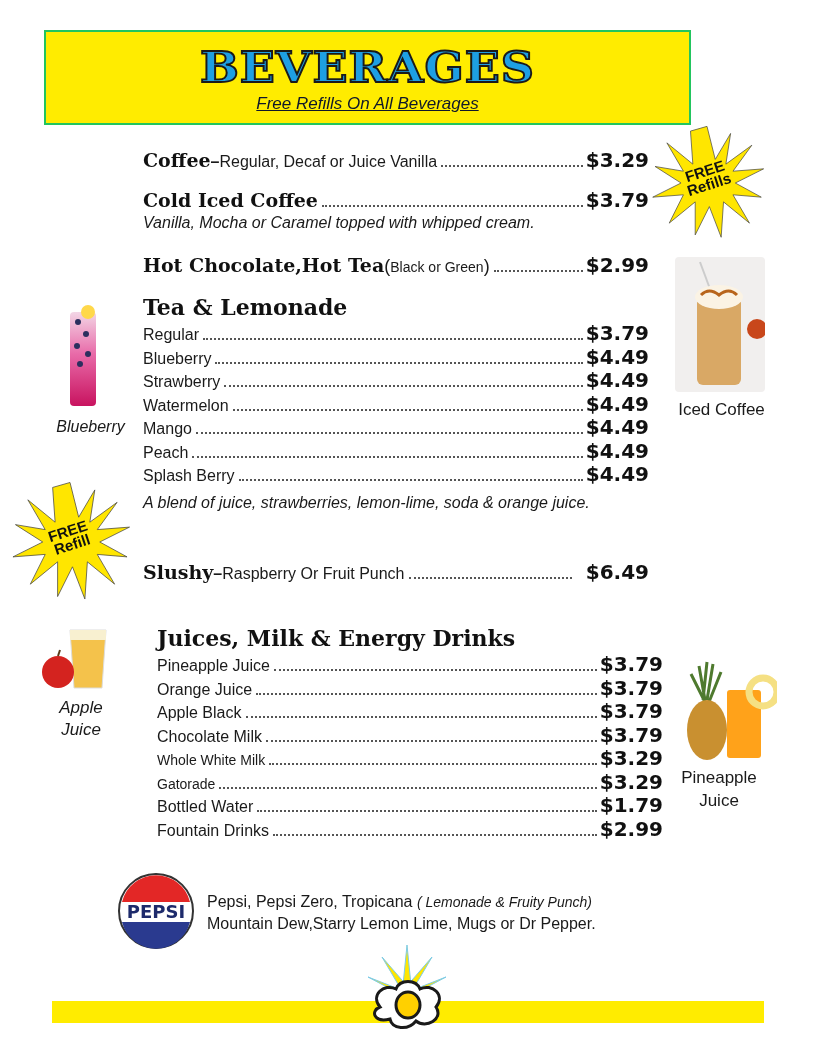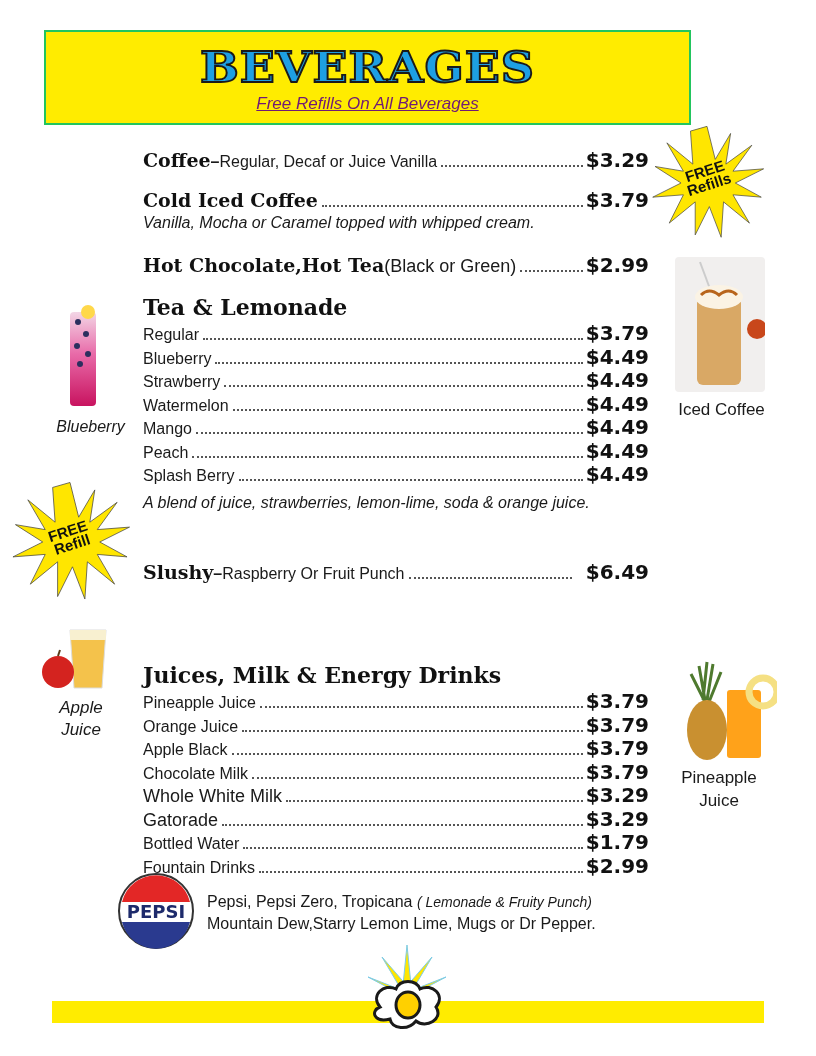--- a/index.html
+++ b/index.html
@@ -12,29 +12,29 @@
   }
   .title {
     position: absolute; left: 0; right: 0; top: 8px; text-align: center;
     font-family: "DejaVu Serif", serif; font-weight: bold; font-size: 46px;
     letter-spacing: 1px; color: #1e9fe3;
     -webkit-text-stroke: 2px #1a1a1a;
     transform: scaleY(0.92);
   }
   .subtitle {
     position: absolute; left: 0; right: 0; top: 62px; text-align: center;
-    font-style: italic; font-size: 17px; text-decoration: underline; color: #701a75;
+    font-style: italic; font-size: 17px; text-decoration: underline; color: #0f172a;
   }
 
   .sec { position: absolute; left: 143px; width: 506px; }
   .row { display: flex; align-items: baseline; white-space: nowrap; }
   .bold-name { font-family: "DejaVu Serif", serif; font-weight: bold; font-size: 19px; color: #111; }
   .desc { font-size: 16px; color: #1a1a1a; }
   .item-name { font-size: 16px; color: #1a1a1a; }
-  .small { font-size: 18px; }
+  .small { font-size: 14px; }
   .leader { flex: 1; border-bottom: 2px dotted #555; margin: 0 3px 4px 4px; height: 1px; }
   .price { font-family: "DejaVu Sans", sans-serif; font-weight: bold; font-size: 20px; color: #111; }
   .note { font-style: italic; font-size: 16px; color: #1a1a1a; }
   .sec-title { font-family: "DejaVu Serif", serif; font-weight: bold; font-size: 22px; color: #111; margin-bottom: 1px; }
   .list .row { height: 23.5px; }
 
   .burst { position: absolute; }
   .burst-text {
     position: absolute; font-weight: bold; font-size: 15px; line-height: 14px;
     color: #111; text-align: center; transform: rotate(-18deg);
@@ -130,21 +130,21 @@
 <div class="sec" style="top:560px;">
   <div class="row">
     <span class="bold-name">Slushy</span>
     <span class="desc" style="font-weight:bold;"> – </span>
     <span class="desc">Raspberry Or Fruit Punch</span>
     <span class="leader" style="margin-right:14px;"></span>
     <span class="price">$6.49</span>
   </div>
 </div>
 
-<div class="sec list" style="top:662px;">
+<div class="sec list" style="top:625px;margin-left:14px;">
   <div class="sec-title">Juices, Milk &amp; Energy Drinks</div>
   <div class="row">
       <span class="item-name">Pineapple Juice</span>
       <span class="leader"></span>
       <span class="price">$3.79</span>
     </div>
   <div class="row">
       <span class="item-name">Orange Juice</span>
       <span class="leader"></span>
       <span class="price">$3.79</span>

